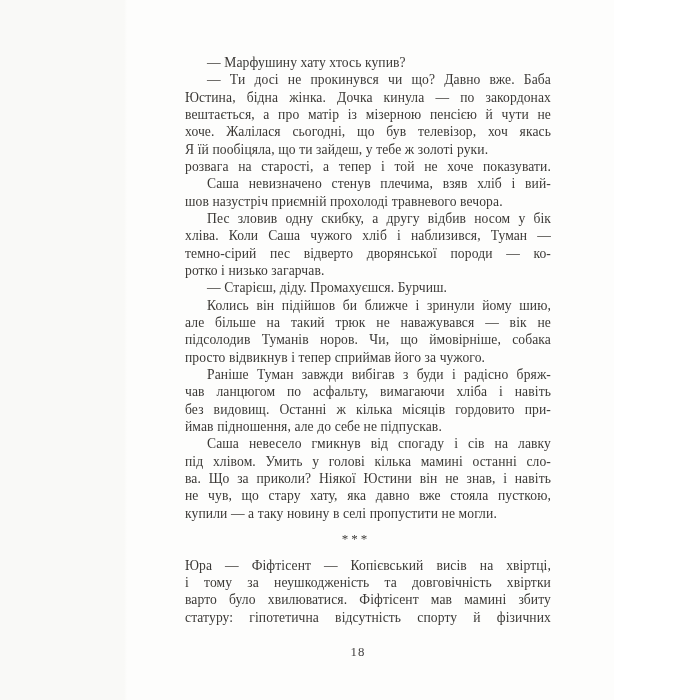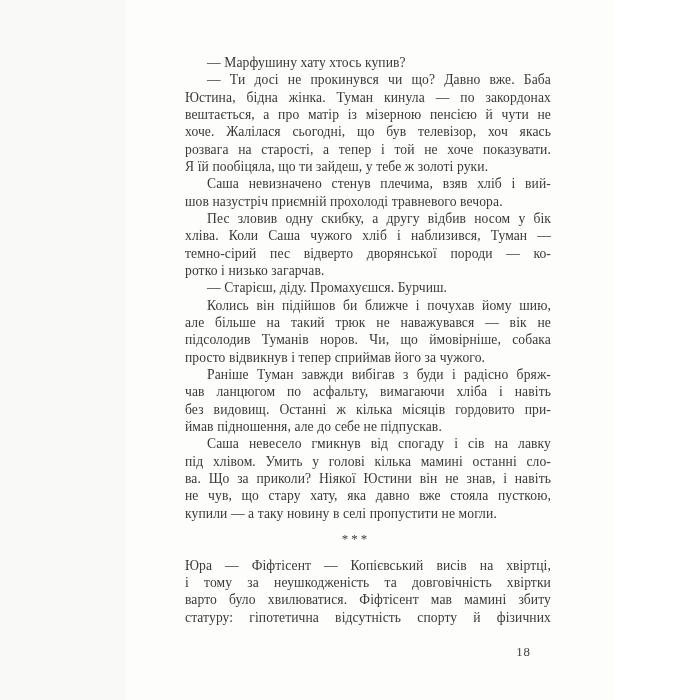--- a/index.html
+++ b/index.html
@@ -50,57 +50,57 @@
     text-align: center;
     font-size: 13px;
     letter-spacing: 3px;
     transform: translateX(-12px);
   }
   .page-number {
     position: absolute;
     left: 185px;
     top: 645px;
     width: 346px;
-    text-align: right;
+    text-align: center;
     font-size: 12.8px;
     letter-spacing: 1px;
     font-variant-numeric: oldstyle-nums;
   }
 </style>
 </head>
 <body>
 
 <div class="page">
   <div class="text-column" style="color: rgb(59, 57, 54);">
       <div class="paragraph">
         <div class="line last indent">— Марфушину хату хтось купив?</div>
       </div>
       <div class="paragraph">
         <div class="line justify indent">— Ти досі не прокинувся чи що? Давно вже. Баба</div>
-        <div class="line justify">Юстина, бідна жінка. Туман кинула — по закордонах</div>
+        <div class="line justify">Юстина, бідна жінка. Дочка кинула — по закордонах</div>
         <div class="line justify">вештається, а про матір із мізерною пенсією й чути не</div>
         <div class="line justify">хоче. Жалілася сьогодні, що був телевізор, хоч якась</div>
+        <div class="line last">Я їй пообіцяла, що ти зайдеш, у тебе ж золоті руки.</div>
         <div class="line justify">розвага на старості, а тепер і той не хоче показувати.</div>
-        <div class="line last">Я їй пообіцяла, що ти зайдеш, у тебе ж золоті руки.</div>
       </div>
       <div class="paragraph">
         <div class="line justify indent">Саша невизначено стенув плечима, взяв хліб і вий-</div>
         <div class="line last">шов назустріч приємній прохолоді травневого вечора.</div>
       </div>
       <div class="paragraph">
         <div class="line justify indent">Пес зловив одну скибку, а другу відбив носом у бік</div>
         <div class="line justify">хліва. Коли Саша чужого хліб і наблизився, Туман —</div>
         <div class="line justify">темно-сірий пес відверто дворянської породи — ко-</div>
         <div class="line last">ротко і низько загарчав.</div>
       </div>
       <div class="paragraph">
         <div class="line last indent">— Старієш, діду. Промахуєшся. Бурчиш.</div>
       </div>
       <div class="paragraph">
-        <div class="line justify indent">Колись він підійшов би ближче і почухав йому шию,</div>
+        <div class="line justify indent">Колись він підійшов би ближче і зринули йому шию,</div>
         <div class="line justify">але більше на такий трюк не наважувався — вік не</div>
         <div class="line justify">підсолодив Туманів норов. Чи, що ймовірніше, собака</div>
         <div class="line last">просто відвикнув і тепер сприймав його за чужого.</div>
       </div>
       <div class="paragraph">
         <div class="line justify indent">Раніше Туман завжди вибігав з буди і радісно бряж-</div>
         <div class="line justify">чав ланцюгом по асфальту, вимагаючи хліба і навіть</div>
         <div class="line justify">без видовищ. Останні ж кілька місяців гордовито при-</div>
         <div class="line last">ймав підношення, але до себе не підпускав.</div>
       </div>

